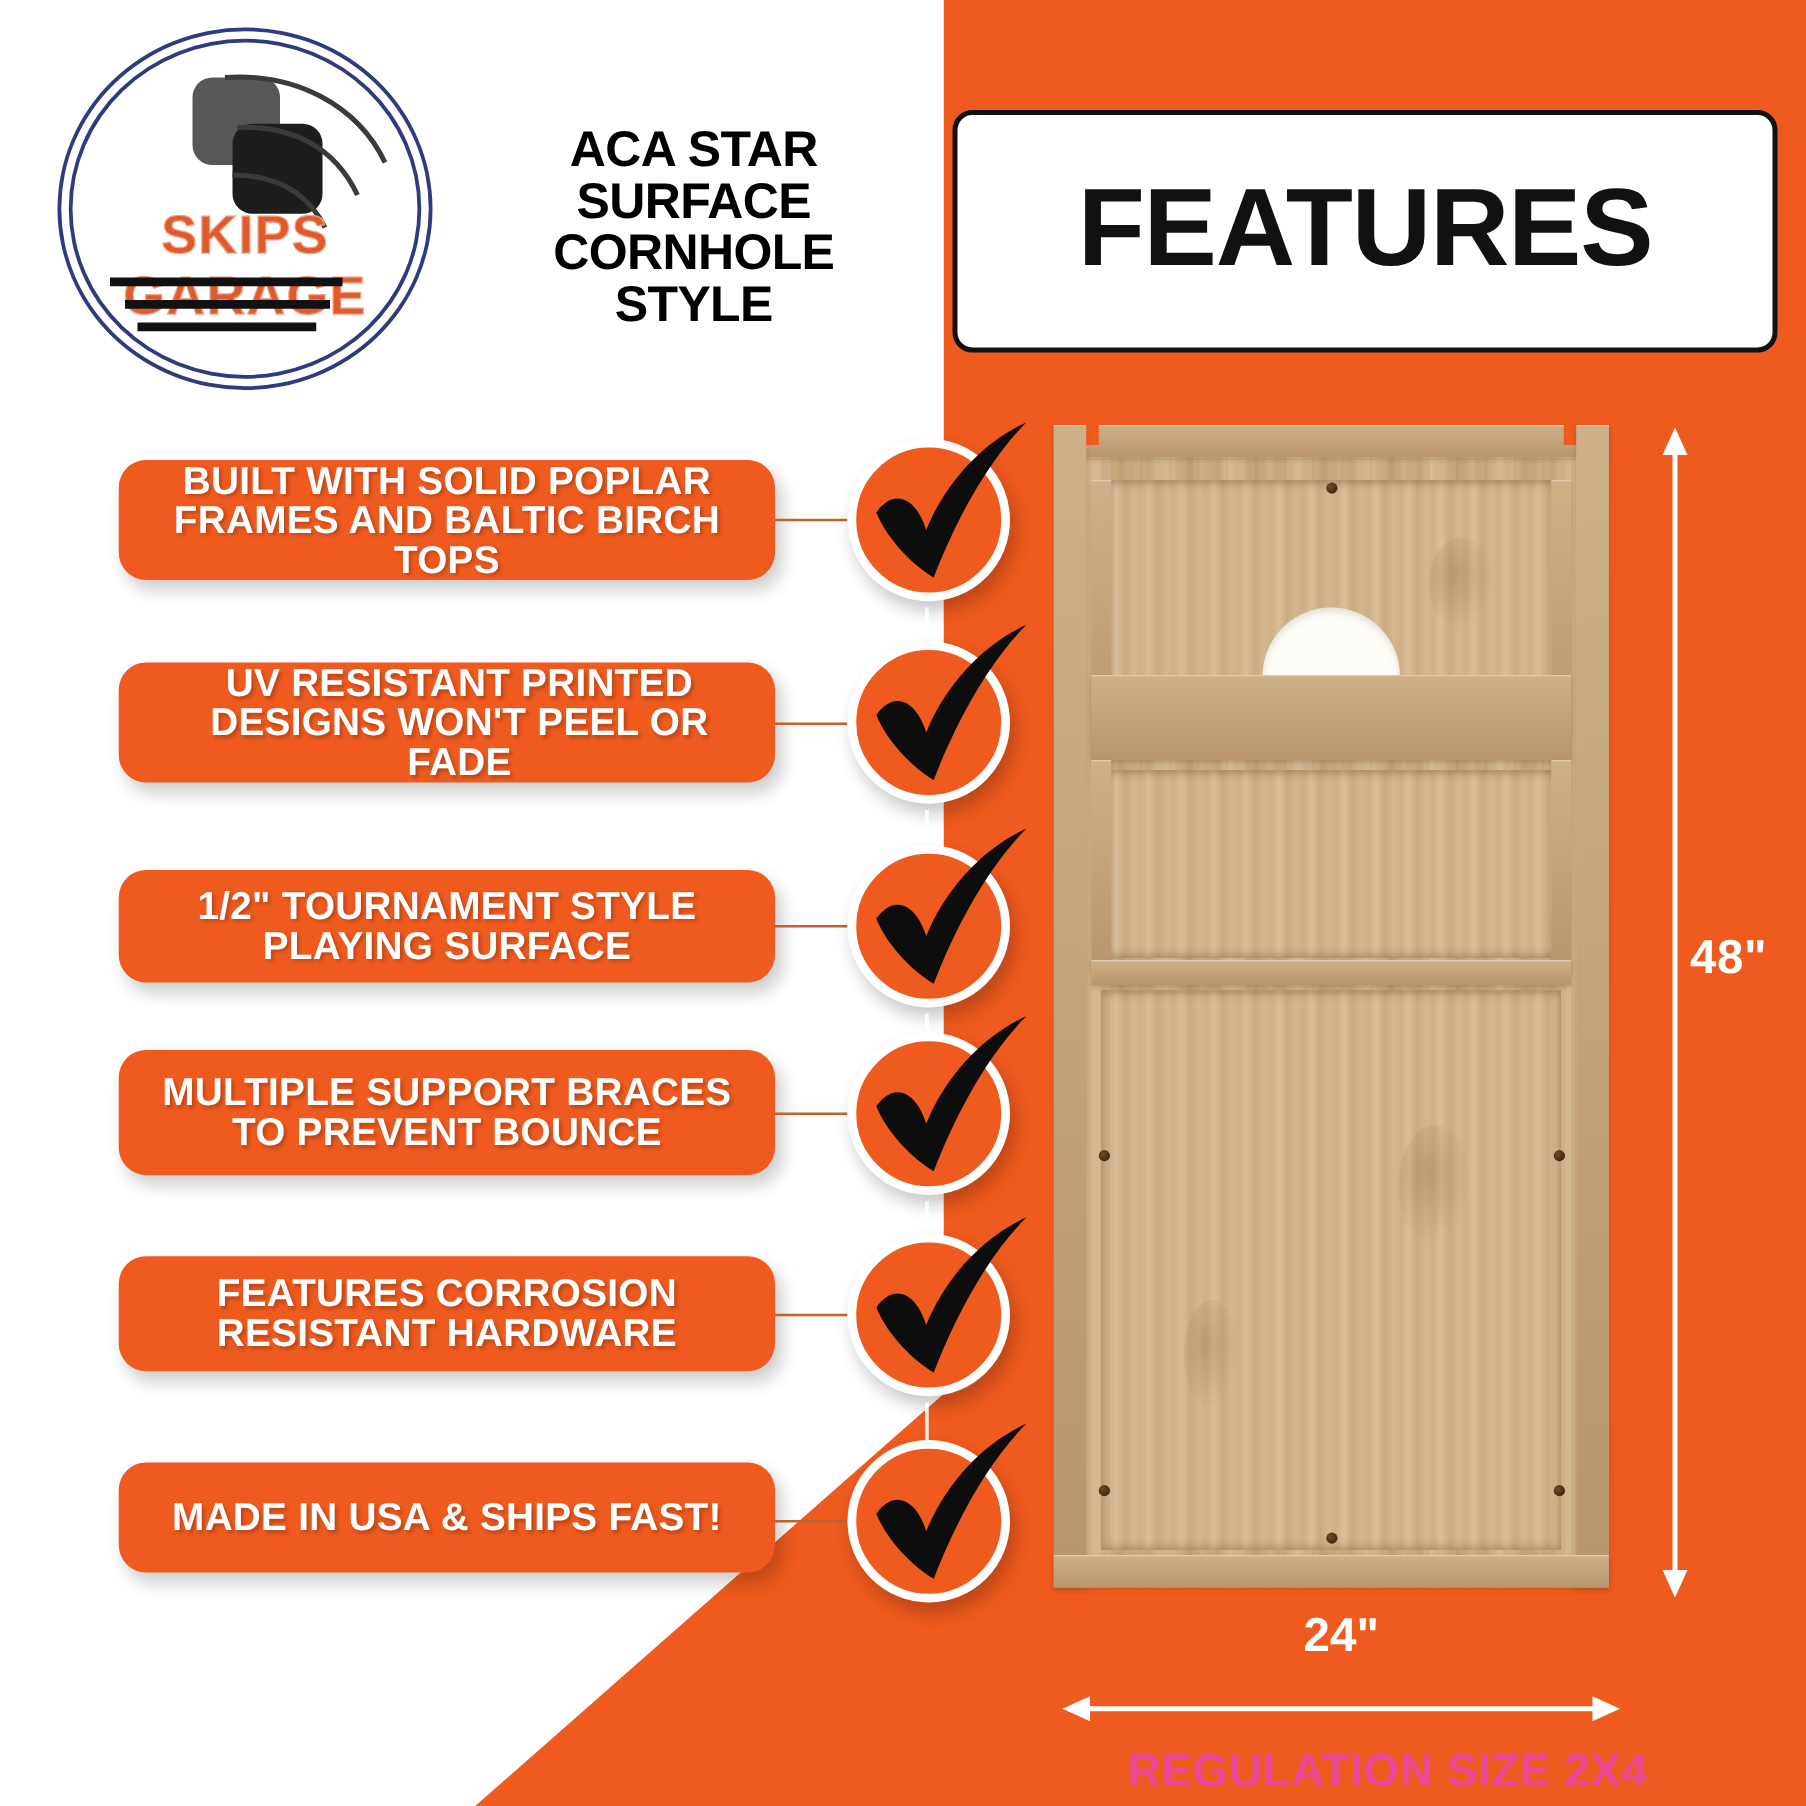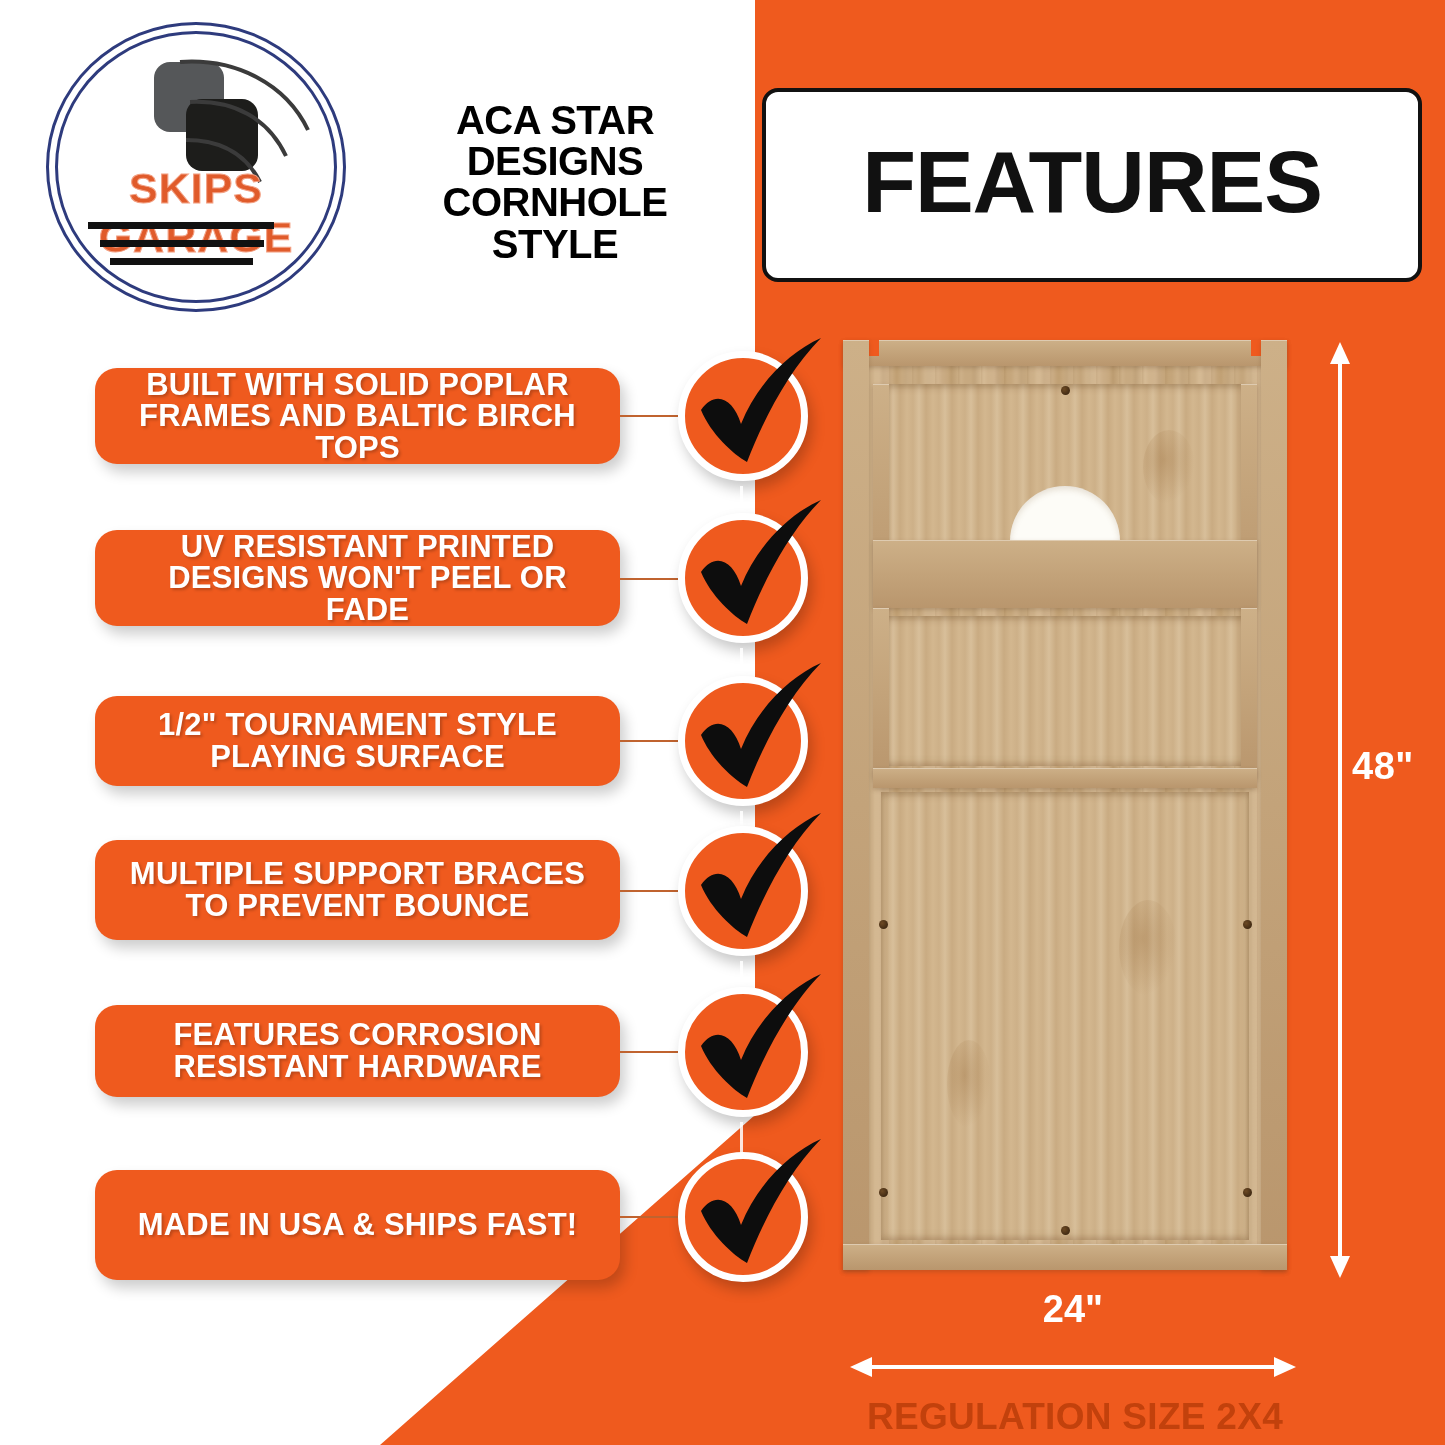--- a/index.html
+++ b/index.html
@@ -144,22 +144,22 @@
   }
   .dim-label-48 {
     position:absolute; left:1352px; top:745px;
     color:#fff; font-size:38px; font-weight:bold; letter-spacing:0.5px;
   }
   .dim-label-24 {
     position:absolute; left:843px; top:1288px; width:460px; text-align:center;
     color:#fff; font-size:38px; font-weight:bold;
   }
   .regulation {
-    position:absolute; left:790px; top:1396px; width:570px; text-align:center;
-    color:#c2410c; font-size:37px; font-weight:bold; letter-spacing:0.3px;
+    position:absolute; left:825px; top:1396px; width:570px; text-align:center;
+    color:#ec4899; font-size:37px; font-weight:bold; letter-spacing:0.3px;
   }
 </style>
 </head>
 <body>
 
 <div id="stage">
 
   <div class="orange-panel"></div>
 
   <div class="logo-wrap">
@@ -173,21 +173,21 @@
       <path d="M10 96 C 46 96, 70 110, 84 138" fill="none" stroke="#3b3b3b" stroke-width="4"></path>
     </svg>
     <div class="logo-text">SKIPS GARAGE</div>
     <div class="bar bar1"></div>
     <div class="bar bar2"></div>
     <div class="bar bar3"></div>
   </div>
 
   <div class="headline">
     <div>ACA STAR</div>
-    <div>DESIGNS</div>
+    <div>SURFACE</div>
     <div>CORNHOLE</div>
     <div>STYLE</div>
   </div>
 
   <div class="pf-badge">
     <div class="pf-features">FEATURES</div>
   </div>
 
   <div class="pill" style="top:368px;height:96px;">
     <span>BUILT WITH SOLID POPLAR FRAMES AND BALTIC BIRCH TOPS</span>
@@ -237,21 +237,21 @@
     <span>FEATURES CORROSION RESISTANT HARDWARE</span>
   </div>
   <div class="connector" style="top:1051px;width:58px;"></div>
   <div class="check-circle" style="left:678px;top:987px;">
     <svg width="160" height="170" viewBox="0 0 160 170">
       <path d="M30 78 C 44 58, 62 66, 70 92 C 86 52, 118 20, 150 6 C 118 38, 92 88, 76 130 C 62 122, 40 102, 30 78 Z" fill="#0d0d0d"></path>
     </svg>
   </div>
   <div class="vlink" style="left:740px;top:1122px;height:36px;"></div>
 
-  <div class="pill" style="top:1170px;height:110px;">
+  <div class="pill" style="top:1170px;height:88px;">
     <span>MADE IN USA &amp; SHIPS FAST!</span>
   </div>
   <div class="connector" style="top:1216px;width:58px;"></div>
   <div class="check-circle" style="left:678px;top:1152px;">
     <svg width="160" height="170" viewBox="0 0 160 170">
       <path d="M30 78 C 44 58, 62 66, 70 92 C 86 52, 118 20, 150 6 C 118 38, 92 88, 76 130 C 62 122, 40 102, 30 78 Z" fill="#0d0d0d"></path>
     </svg>
   </div>
 
   <div class="board">

